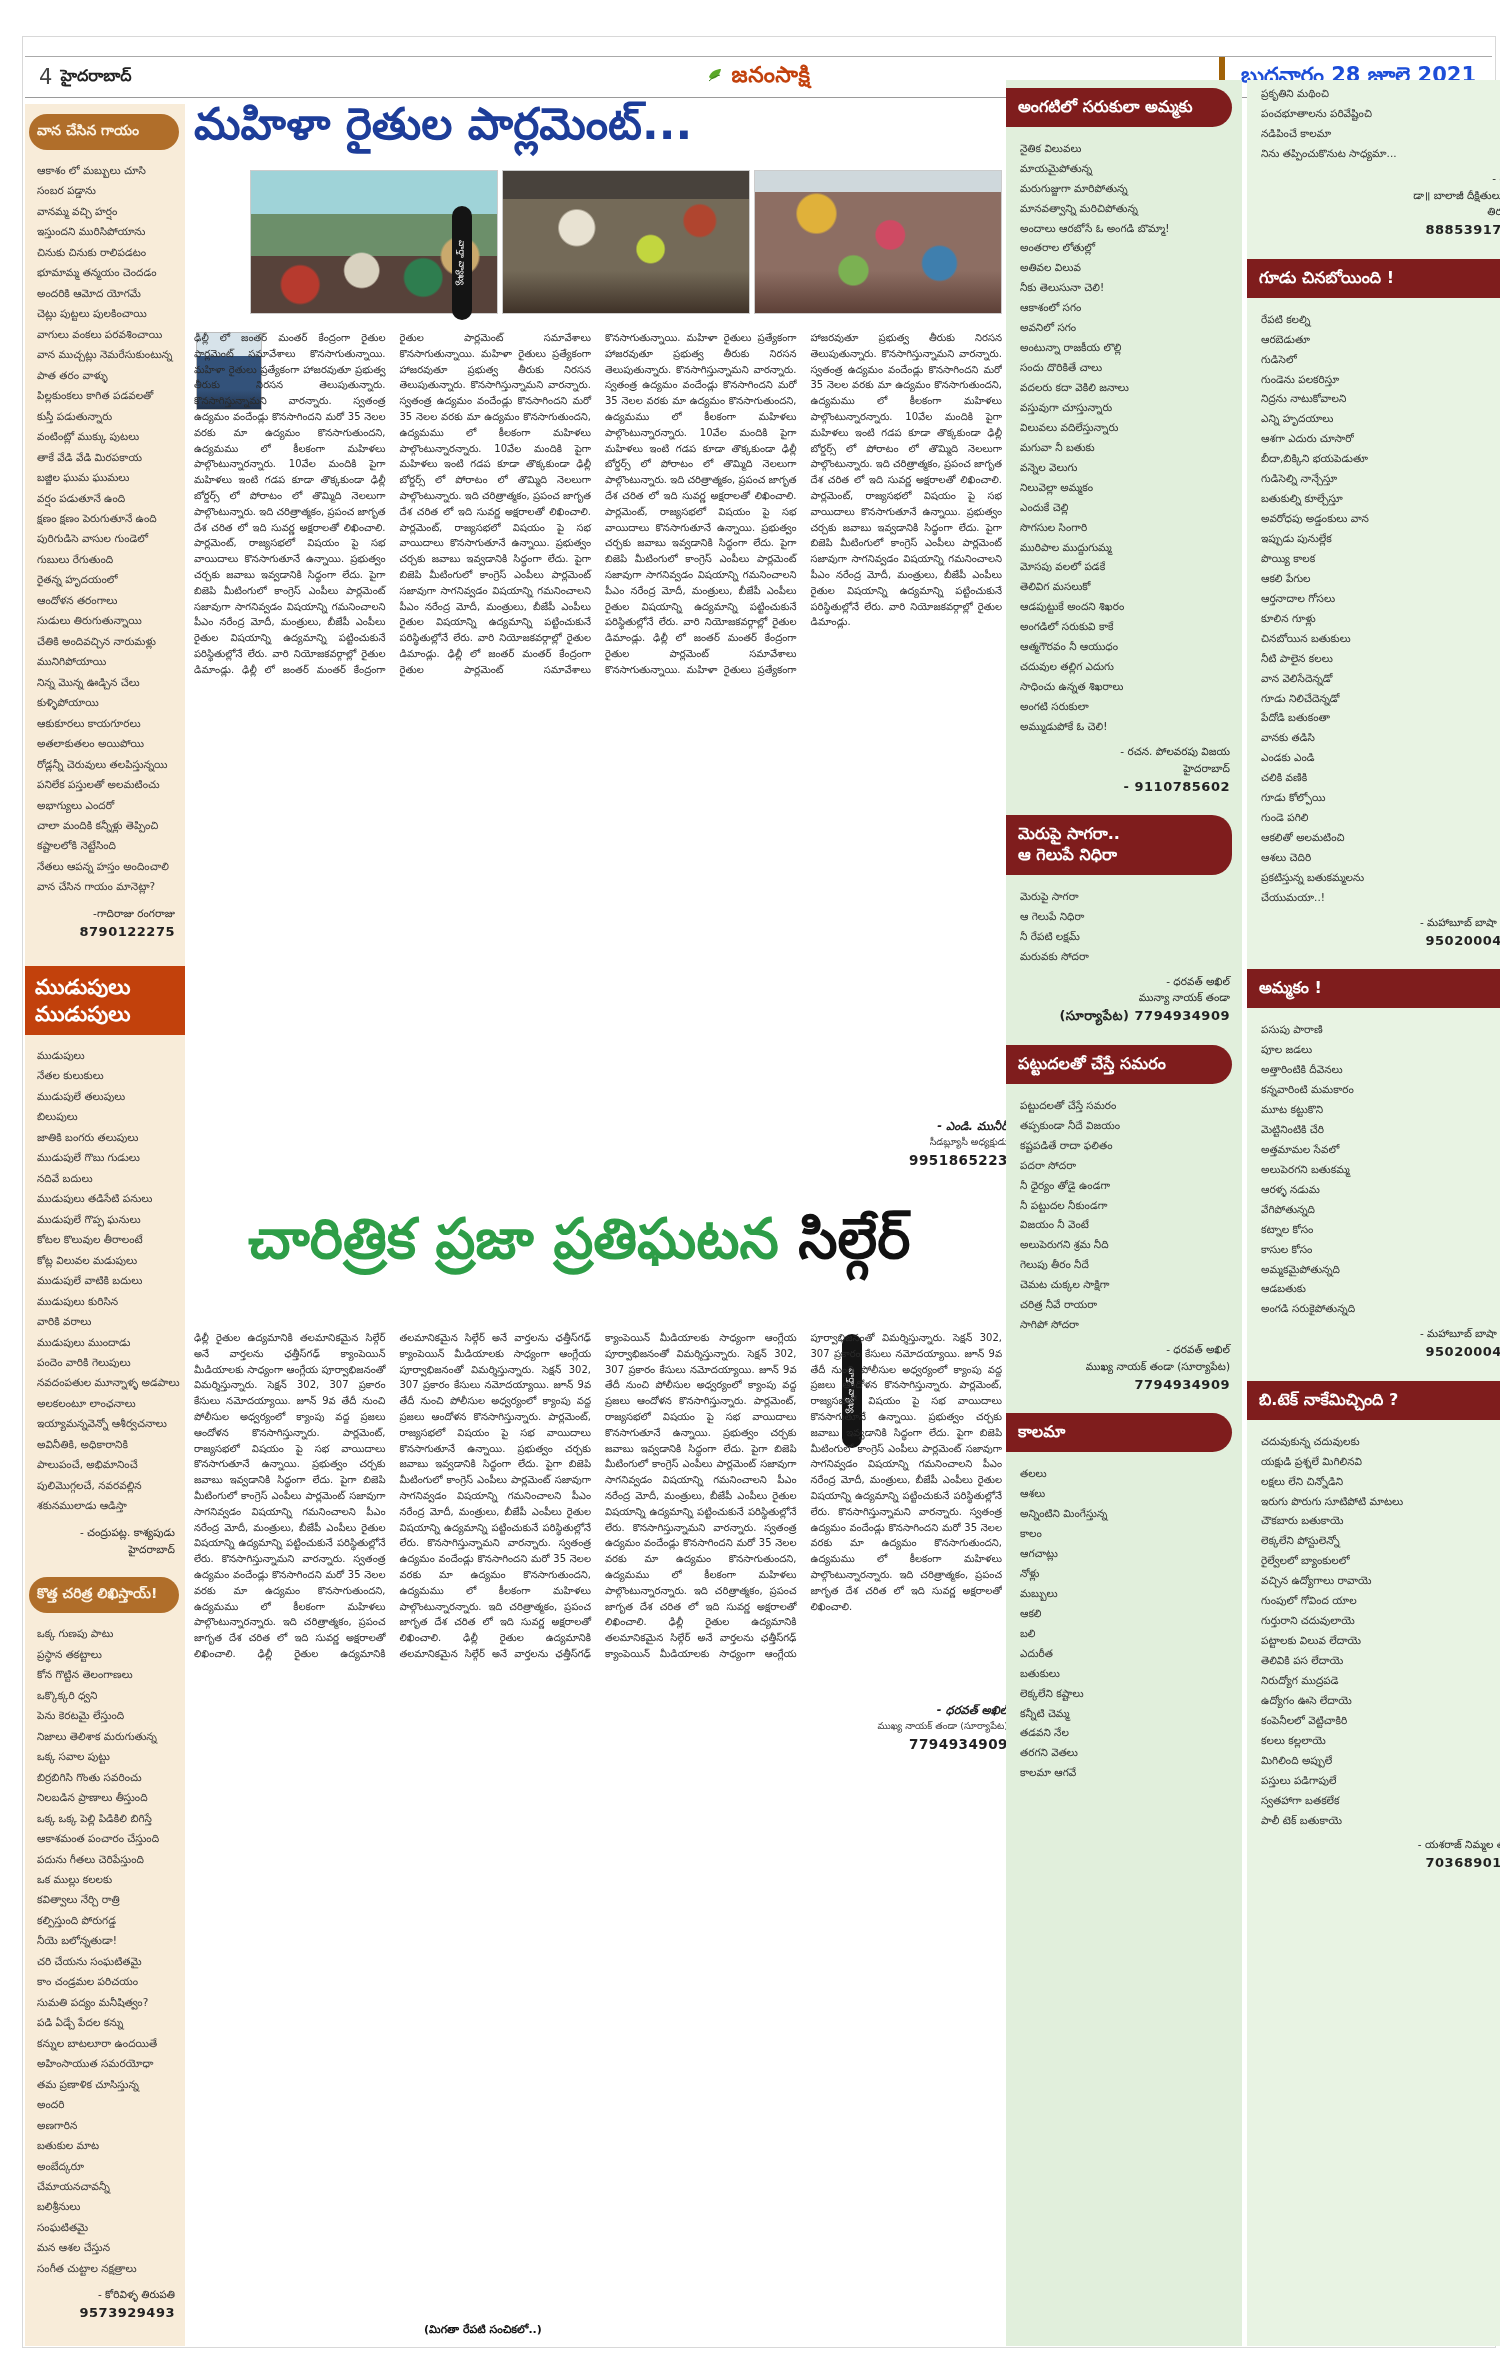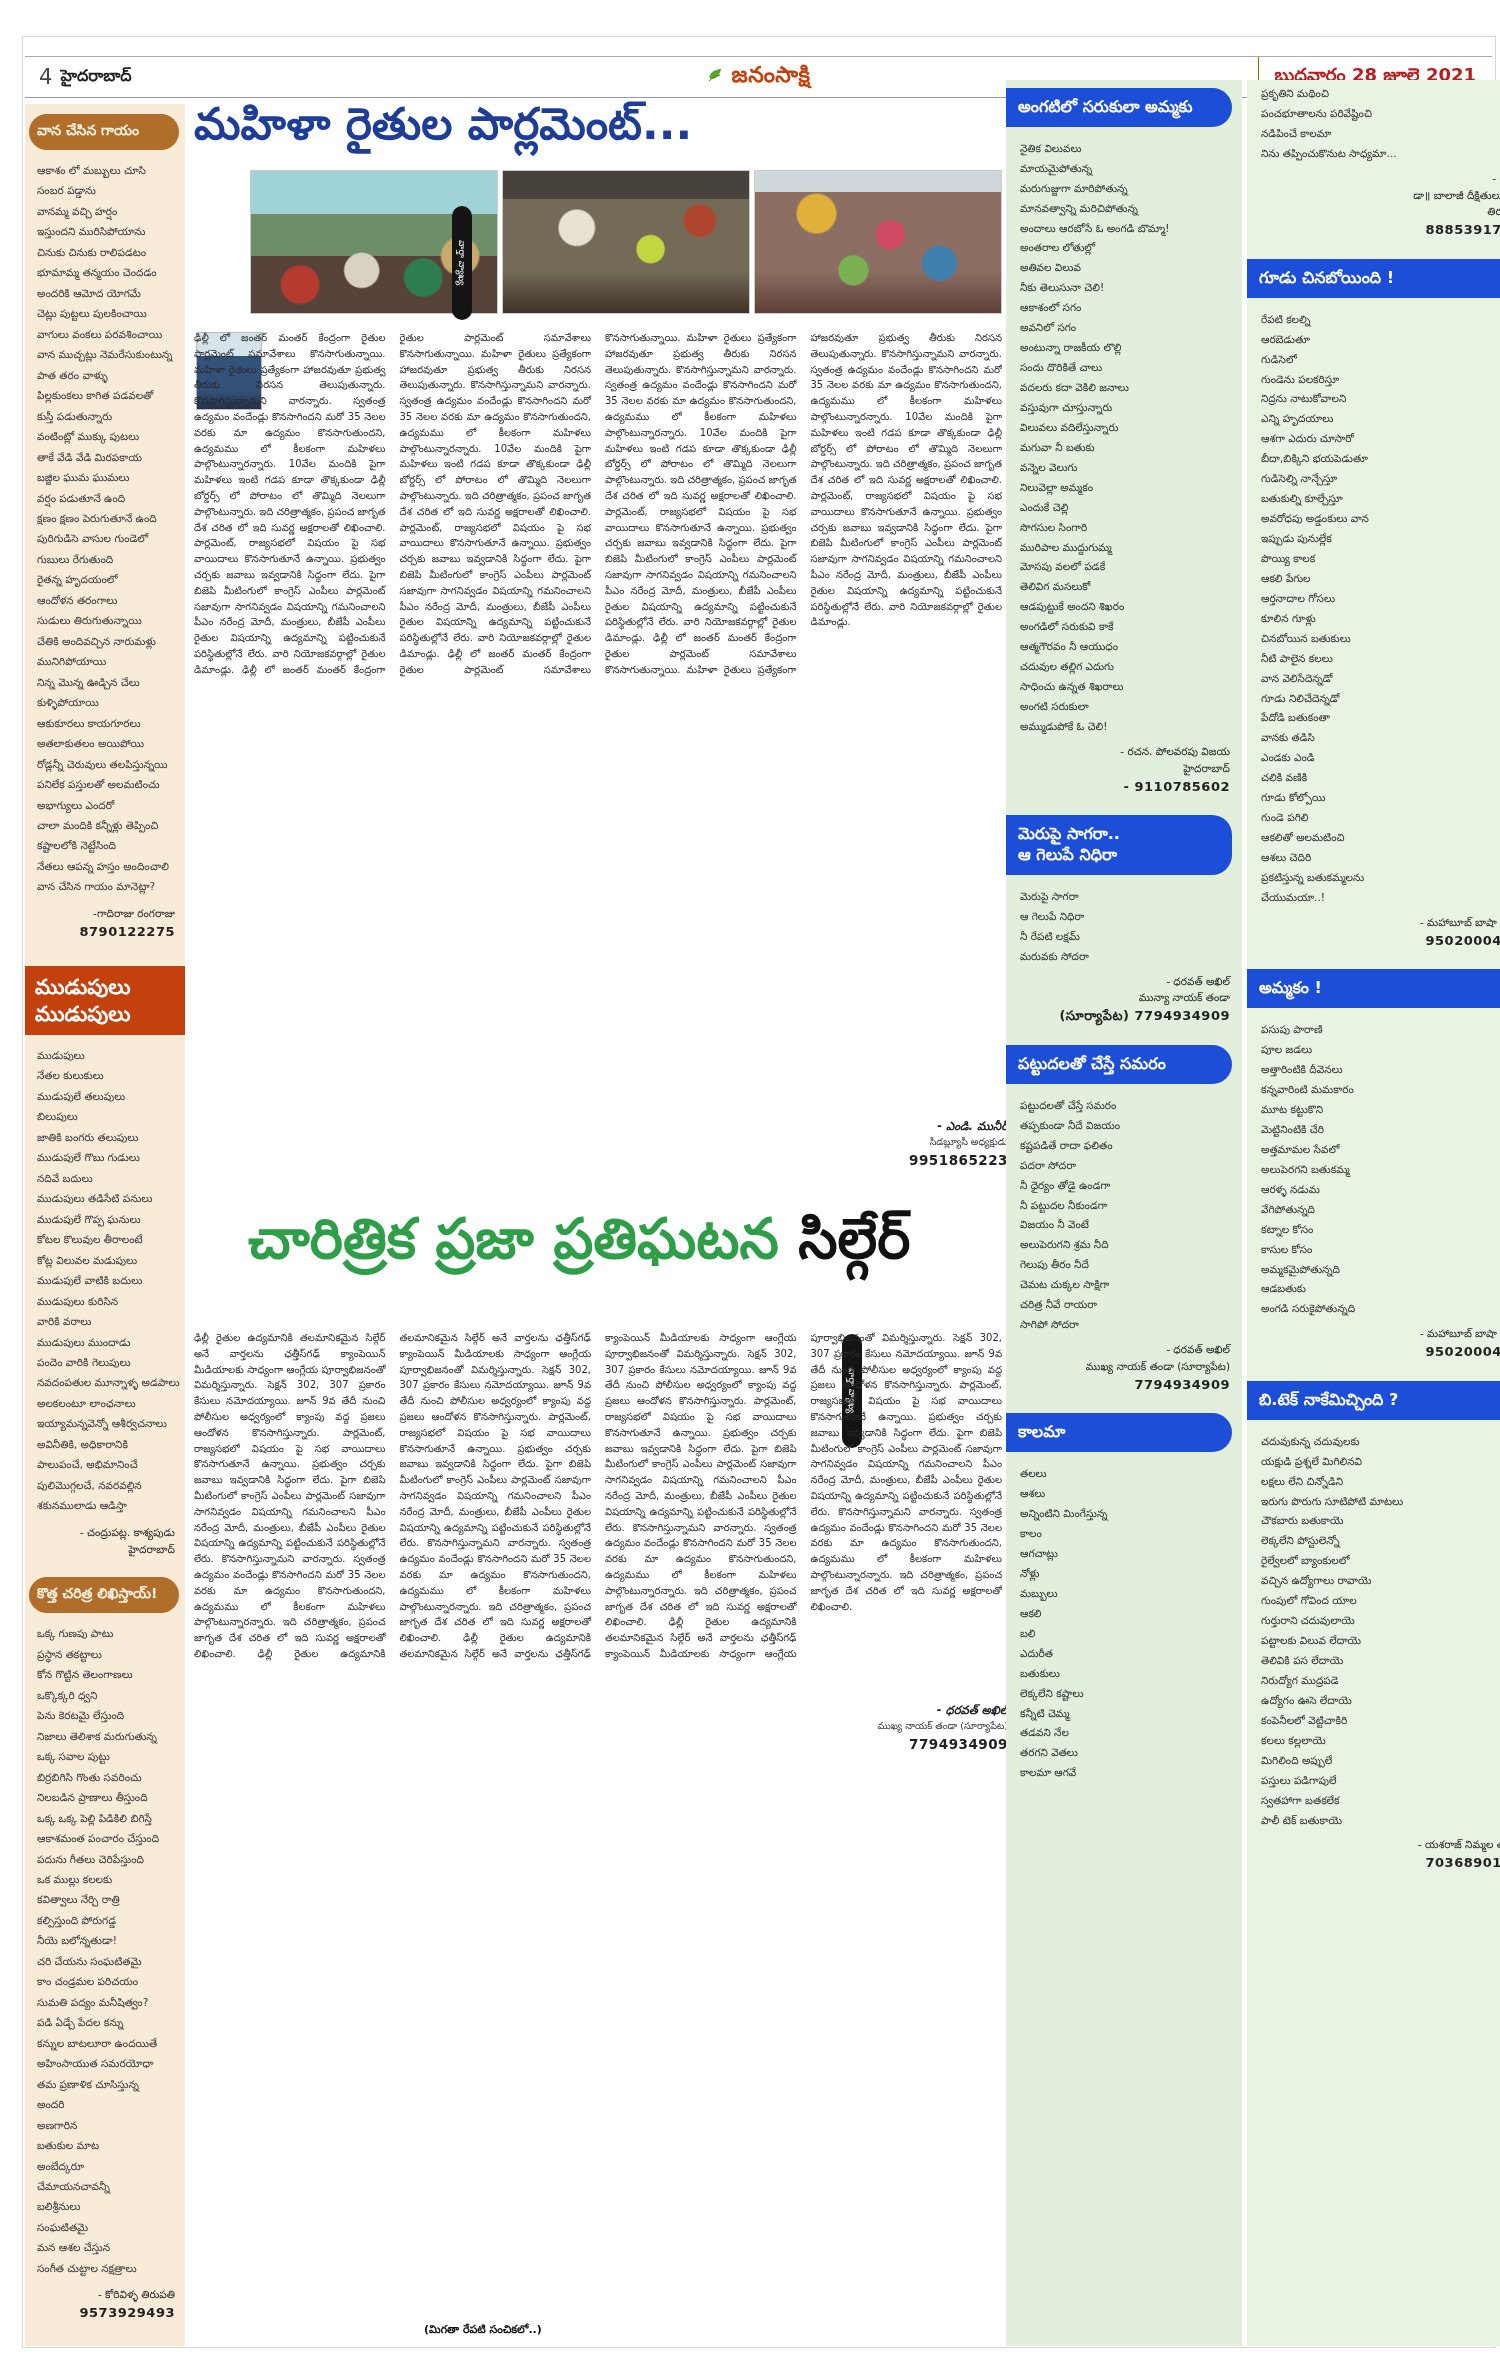--- a/index.html
+++ b/index.html
@@ -12,21 +12,21 @@
   #header-bar{
     position:absolute;left:25px;top:56px;width:1467px;height:40px;
     border-top:1px solid #aaa;border-bottom:1px solid #9a9a9a;
     display:flex;align-items:center;background:#fff;
   }
   .page-num{font-size:21px;color:#444;margin:0 8px 0 14px;font-weight:normal;}
   .city{font-size:16px;font-weight:bold;color:#222;}
   .masthead{position:absolute;left:0;right:0;text-align:center;pointer-events:none;}
   .masthead .logo-text{font-size:22px;font-weight:bold;color:#c2410c;letter-spacing:0.5px;}
   .leaf{display:inline-block;vertical-align:middle;margin-right:4px;}
-  .date-cell{margin-left:auto;border-left:1px solid #a16207;height:100%;display:flex;align-items:center;padding:0 16px;font-size:18px;font-weight:bold;color:#b91c1c;}
+  .date-cell{margin-left:auto;border-left:6px solid #a16207;height:100%;display:flex;align-items:center;padding:0 16px;font-size:21px;font-weight:bold;color:#1d4ed8;}
   
   #sidebar{position:absolute;left:25px;top:104px;width:160px;height:2242px;background:#f8ecd9;overflow:hidden;}
   .sb-pill{margin:10px 6px 8px 4px;background:#b06e2a;color:#fdf3e3;font-weight:bold;font-size:14px;
     padding:8px 8px;border-radius:18px;white-space:nowrap;overflow:hidden;}
   .sb-block-head{margin:14px 0 8px 0;background:#c2410c;color:#ffffff;font-weight:bold;font-size:21px;line-height:1.25;
     padding:8px 6px 8px 10px;white-space:normal;overflow:hidden;}
   .poem{padding:2px 4px 6px 12px;font-size:10.5px;line-height:1.95;color:#333;}
   .pline{white-space:nowrap;overflow:hidden;}
   .author-block{padding:2px 10px 10px 10px;text-align:right;font-size:10.5px;color:#222;line-height:1.6;}
   .author-block .ph{font-weight:bold;font-size:13px;letter-spacing:0.5px;}
@@ -70,21 +70,21 @@
   #byline2{left:856px;top:1700px;width:146px;}
   .headline2{position:absolute;left:248px;top:1206px;width:760px;height:100px;overflow:hidden;
     font-size:56px;font-weight:bold;white-space:nowrap;}
   .headline2 .grn{color:#2e9e48;}
   .headline2 .blk{color:#111;}
   .continuation{position:absolute;left:420px;top:2322px;font-size:11px;font-weight:bold;color:#111;background:#fff;padding:1px 4px;}
   
   .green-col{position:absolute;top:80px;height:2266px;overflow:hidden;}
   #green-a{left:1006px;width:236px;background:#e1efdc;}
   #green-b{left:1247px;width:286px;background:#e8f3e3;}
-  .g-pill{margin:8px 10px 8px 0;background:#1d4ed8;color:#ffffff;font-weight:bold;font-size:16px;
+  .g-pill{margin:8px 10px 8px 0;background:#7f1d1d;color:#ffffff;font-weight:bold;font-size:16px;
     padding:9px 8px 9px 12px;border-radius:0 20px 20px 0;line-height:1.3;overflow:hidden;}
   .g-pill .pline{white-space:nowrap;overflow:hidden;}
   .green-col .poem{padding:4px 6px 4px 14px;color:#2c2c2c;}
   .green-col .author-block{padding-right:12px;}
   .tight .pline{line-height:1.9;}
 </style>
 </head>
 <body>
 
 <div class="page-frame"></div>

